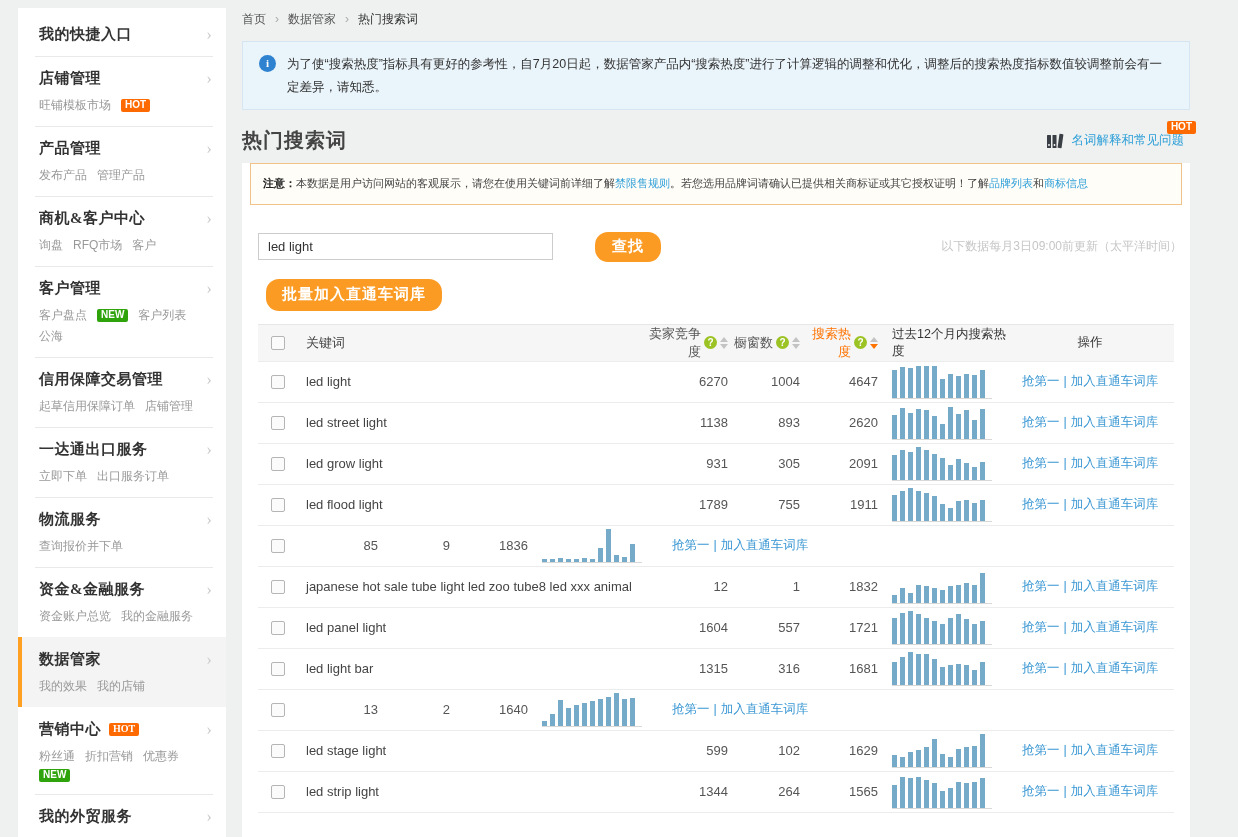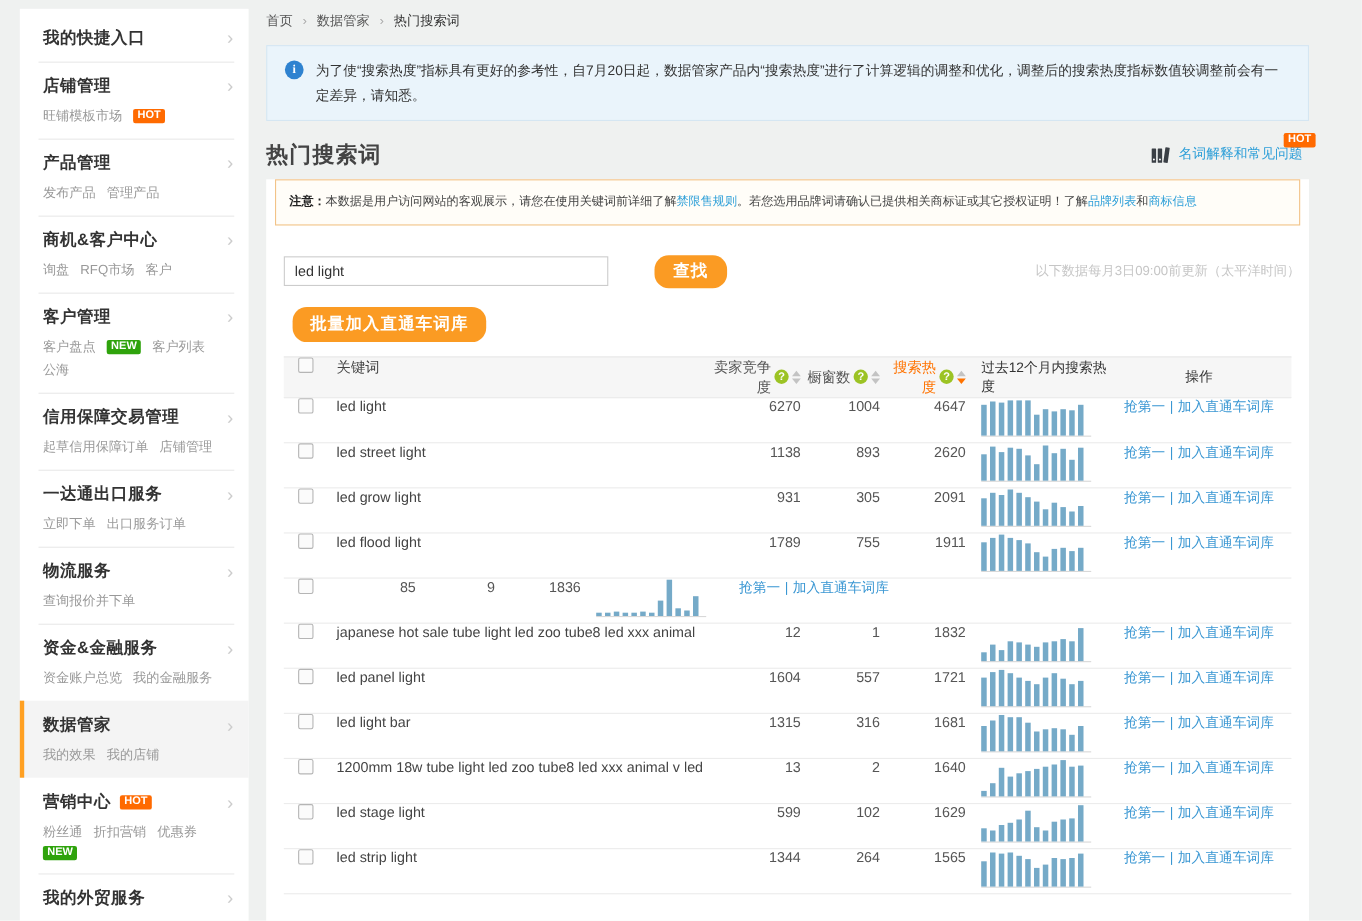--- a/index.html
+++ b/index.html
@@ -15,21 +15,21 @@
   .sidebar {
     position:absolute; left:18px; top:8px; width:208px;
     background:#fff; padding:4px 0 10px 0;
   }
   .side-item { padding:13px 14px 12px 17px; position:relative; border-left:4px solid transparent; }
   .side-item + .side-item::before {
     content:""; position:absolute; top:0; left:13px; right:13px; height:1px; background:#e9e9e9;
   }
   .side-item.active { background:#f4f4f4; border-left-color:#ffa022; }
   .side-item.active::before, .side-item.active + .side-item::before { display:none; }
-  .side-title-row { display:flex; align-items:center; }
+  .side-title-row { display:flex; align-items:center;font-family:Liberation Serif, serif; }
   .side-title { font-size:15px; font-weight:bold; color:#333; letter-spacing:0.5px; }
   .side-chevron { margin-left:auto; color:#ccc; font-size:17px; line-height:12px; font-weight:normal; }
   .side-subs { margin-top:9px; font-size:12px; color:#999; display:flex; flex-wrap:wrap; align-items:center; gap:4px 10px; }
   .badge { display:inline-block; font-size:10px; font-weight:bold; color:#fff; padding:1px 4px 2px; border-radius:2px; line-height:1; vertical-align:middle; }
   .badge.hot { background:#ff6a00; }
   .badge.new { background:#2fa30c; }
   .title-badge { margin-left:8px; }
   
   .main { position:absolute; left:242px; top:0; width:948px; height:837px; }
   .breadcrumb { padding:11px 0 0 0; font-size:12px; color:#555; }
@@ -67,21 +67,21 @@
   }
   .btn {
     background:#fb9b23; color:#fff; font-weight:bold; border:none; border-radius:13px;
     cursor:pointer; font-family:"Liberation Sans", sans-serif;
   }
   .search-btn { margin-left:42px; font-size:15px; padding:5px 17px 6px; letter-spacing:1px; }
   .update-note { margin-left:auto; font-size:12px; color:#c6c6c6; }
   .batch-btn { margin-top:17px; margin-left:16px; font-size:15px; padding:6px 16px 7px; letter-spacing:1px; display:inline-block; }
   
   .table { margin:13px 8px 0 8px; border-bottom:1px solid #ececec; }
-  .t-row { display:flex; border-bottom:1px solid #ececec; min-height:41px; }
+  .t-row { display:flex; align-items:center; border-bottom:1px solid #ececec; min-height:41px; }
   .t-head { background:#f6f6f6; border-top:1px solid #e7e7e7; min-height:34px; font-size:12.5px; color:#333; }
   .c-check { width:40px; display:flex; justify-content:center; }
   .checkbox {
     appearance:none; -webkit-appearance:none; width:14px; height:14px;
     border:1px solid #b5b5b5; border-radius:2px; background:#fbfbfb; cursor:pointer; margin:0;
   }
   .c-keyword { flex:1; padding-left:8px; font-size:13px; color:#444; }
   .c-num { width:80px; text-align:right; font-size:13px; color:#555; }
   .c-num2 { width:72px; text-align:right; font-size:13px; color:#555; }
   .c-num3 { width:78px; text-align:right; font-size:13px; color:#555; }
@@ -510,21 +510,20 @@
                 <div class="bar" style="height: 15px;"></div>
                 <div class="bar" style="height: 23px;"></div>
               </div>
             </div>
             <div class="c-action"><span class="action-link">抢第一</span><span class="action-div">|</span><span class="action-link">加入直通车词库</span></div>
           </div>
           <div class="t-row">
             <div class="c-check">
               <input class="checkbox" type="checkbox" style="">
             </div>
-            <div class="c-keyword"><span>1200mm 18w tube light led zoo tube8 led xxx animal v led</span></div>
             <div class="c-num">13</div>
             <div class="c-num2">2</div>
             <div class="c-num3">1640</div>
             <div class="c-trend">
               <div class="mini-chart">
                 <div class="bar" style="height: 5px;"></div>
                 <div class="bar" style="height: 12px;"></div>
                 <div class="bar" style="height: 26px;"></div>
                 <div class="bar" style="height: 18px;"></div>
                 <div class="bar" style="height: 21px;"></div>

